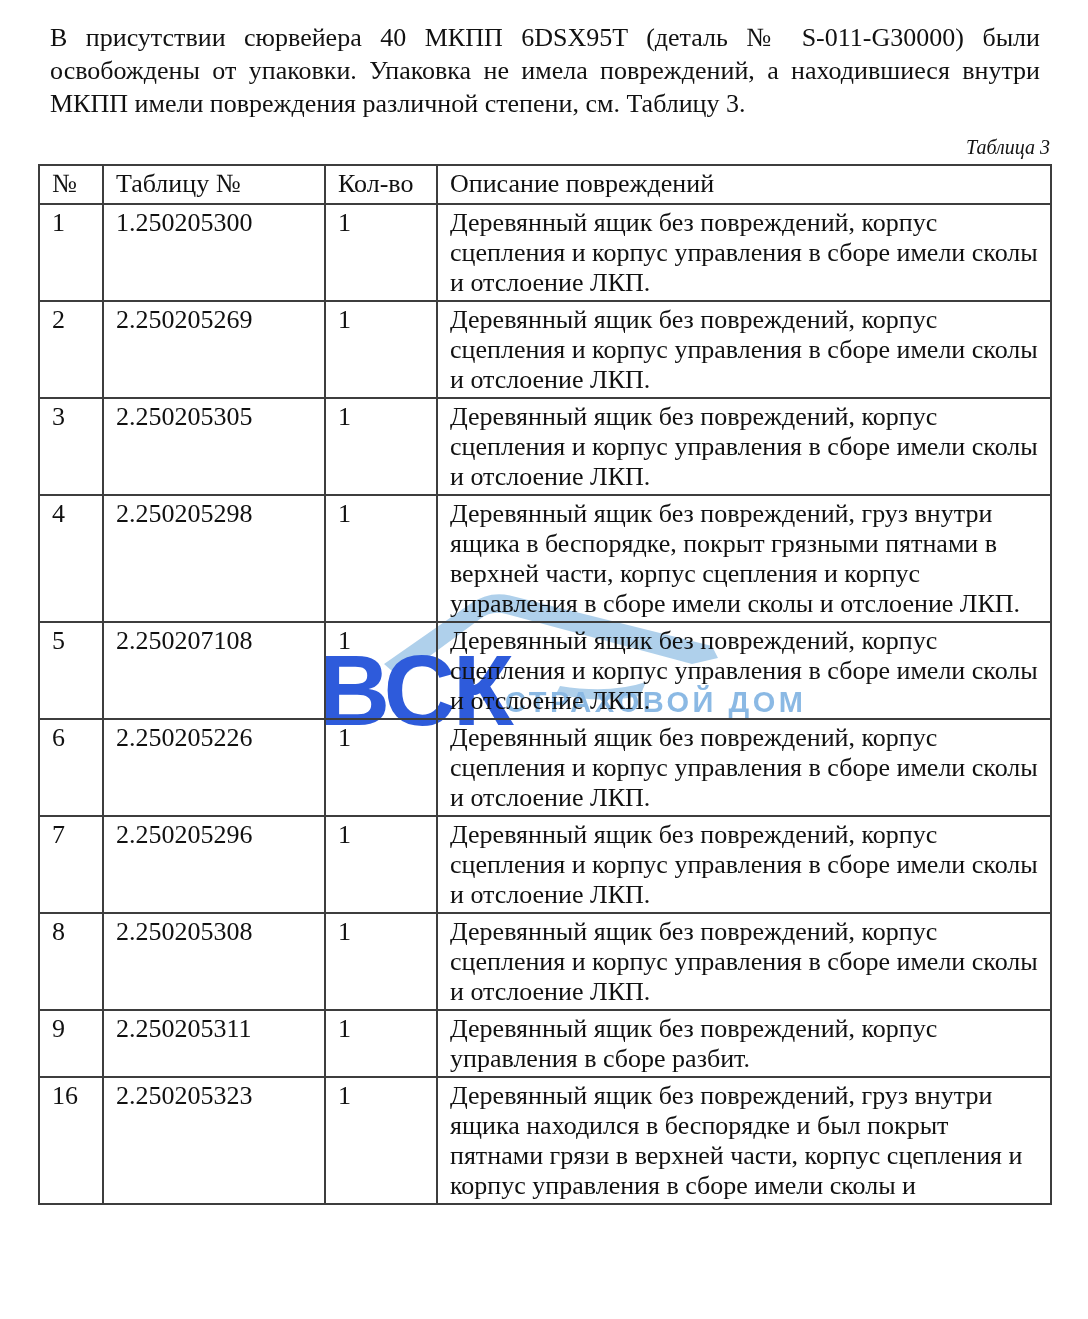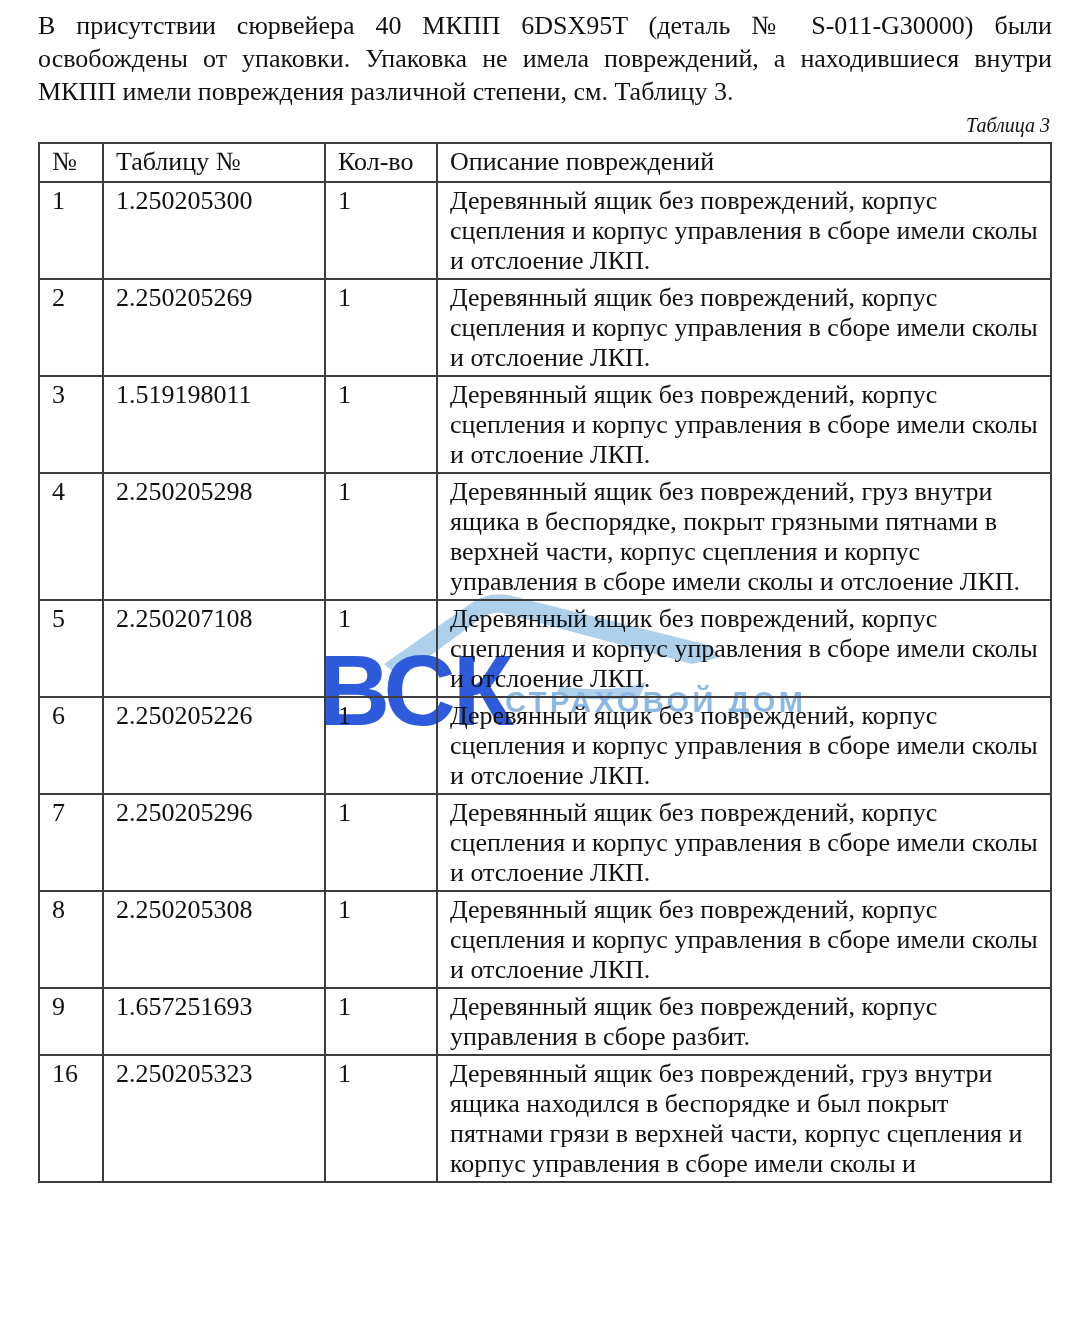--- a/index.html
+++ b/index.html
@@ -59,21 +59,21 @@
     white-space: nowrap;
   }
 
   
   .content {
     position: relative;
     z-index: 1;
     padding: 9px 36px 0 38px;
   }
   .intro {
-    margin: 0;
+    margin: 12px;
     font-size: 26px;
     line-height: 33px;
     text-align: justify;
   }
   .table-caption {
     margin: 2px 2px 2px 0;
     font-size: 20px;
     font-style: italic;
     text-align: right;
     line-height: 30px;
@@ -144,21 +144,21 @@
           <td class="c-desc">Деревянный ящик без повреждений, корпус сцепления и корпус управления в сборе имели сколы и отслоение ЛКП.</td>
         </tr>
         <tr>
           <td class="c-num">2</td>
           <td class="c-serial">2.250205269</td>
           <td class="c-qty">1</td>
           <td class="c-desc">Деревянный ящик без повреждений, корпус сцепления и корпус управления в сборе имели сколы и отслоение ЛКП.</td>
         </tr>
         <tr>
           <td class="c-num">3</td>
-          <td class="c-serial">1.519198011</td>
+          <td class="c-serial">2.250205305</td>
           <td class="c-qty">1</td>
           <td class="c-desc">Деревянный ящик без повреждений, корпус сцепления и корпус управления в сборе имели сколы и отслоение ЛКП.</td>
         </tr>
         <tr>
           <td class="c-num">4</td>
           <td class="c-serial">2.250205298</td>
           <td class="c-qty">1</td>
           <td class="c-desc">Деревянный ящик без повреждений, груз внутри ящика в беспорядке, покрыт грязными пятнами в верхней части, корпус сцепления и корпус управления в сборе имели сколы и отслоение ЛКП.</td>
         </tr>
         <tr>
@@ -180,21 +180,21 @@
           <td class="c-desc">Деревянный ящик без повреждений, корпус сцепления и корпус управления в сборе имели сколы и отслоение ЛКП.</td>
         </tr>
         <tr>
           <td class="c-num">8</td>
           <td class="c-serial">2.250205308</td>
           <td class="c-qty">1</td>
           <td class="c-desc">Деревянный ящик без повреждений, корпус сцепления и корпус управления в сборе имели сколы и отслоение ЛКП.</td>
         </tr>
         <tr>
           <td class="c-num">9</td>
-          <td class="c-serial">1.657251693</td>
+          <td class="c-serial">2.250205311</td>
           <td class="c-qty">1</td>
           <td class="c-desc">Деревянный ящик без повреждений, корпус управления в сборе разбит.</td>
         </tr>
         <tr>
           <td class="c-num">16</td>
           <td class="c-serial">2.250205323</td>
           <td class="c-qty">1</td>
           <td class="c-desc">Деревянный ящик без повреждений, груз внутри ящика находился в беспорядке и был покрыт пятнами грязи в верхней части, корпус сцепления и корпус управления в сборе имели сколы и</td>
         </tr>
       </tbody>

